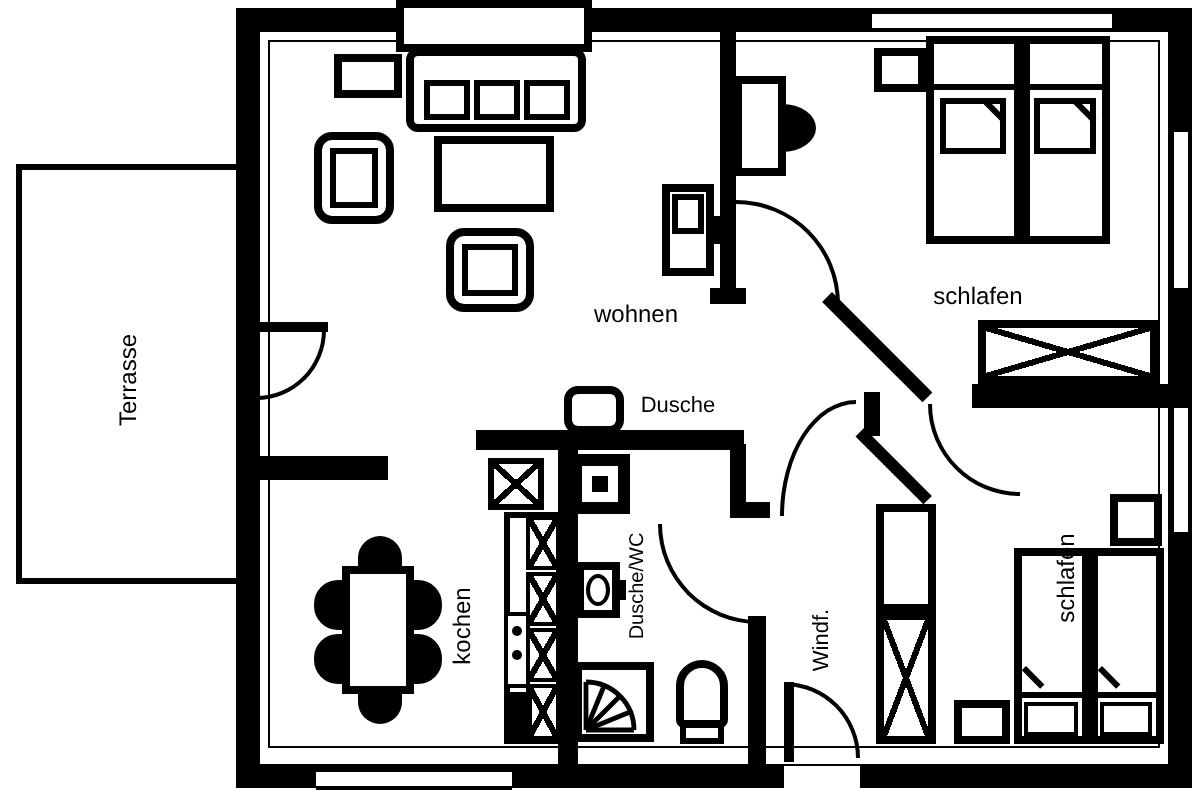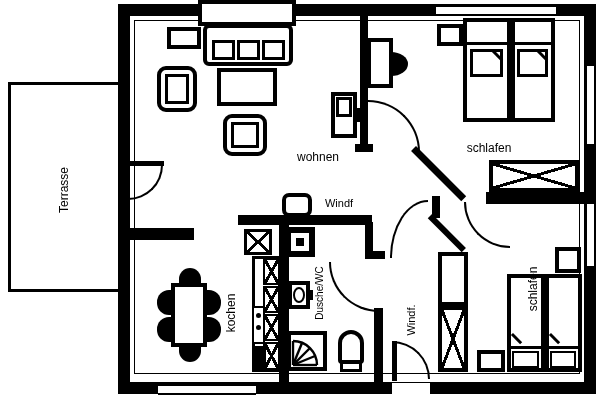--- a/index.html
+++ b/index.html
@@ -61,21 +61,21 @@
   <div class="wall" style="left:130px; top:228px; width:64px; height:12px;"></div>
   <div class="wall" style="left:279px; top:222px; width:10px; height:160px;"></div>
   <div class="wall" style="left:374px; top:308px; width:9px; height:74px;"></div>
   <div class="wall" style="left:432px; top:196px; width:8px; height:22px;"></div>
   <div class="diag" style="left:432px; top:214px; width:48px; height:6px; transform:rotate(45deg);"></div>
 
   <div class="box" style="left:282px; top:193px; width:30px; height:24px; border-radius:7px; z-index:3;"></div>
   <div class="fill" style="left:285px; top:227px; width:30px; height:30px;"></div>
   <div class="abs" style="left:291px; top:233px; width:18px; height:18px; background:#fff;"></div>
   <div class="fill" style="left:296px; top:238px; width:8px; height:8px;"></div>
-  <div class="label" style="left:339px; top:203px; font-size:11px;">Windf</div>
+  <div class="label" style="left:339px; top:203px; font-size:11px;">Dusche</div>
 
   <div class="box" style="left:203px; top:24px; width:90px; height:42px; border-radius:6px;"></div>
   <div class="box thin" style="left:212px; top:40px; width:23px; height:20px;"></div>
   <div class="box thin" style="left:237px; top:40px; width:23px; height:20px;"></div>
   <div class="box thin" style="left:262px; top:40px; width:23px; height:20px;"></div>
   <div class="box" style="left:167px; top:27px; width:34px; height:22px;"></div>
   <div class="box" style="left:157px; top:66px; width:40px; height:46px; border-radius:9px;"></div>
   <div class="box thin" style="left:165px; top:74px; width:24px; height:30px;"></div>
   <div class="box" style="left:217px; top:68px; width:60px; height:38px;"></div>
   <div class="box" style="left:223px; top:114px; width:44px; height:42px; border-radius:9px;"></div>

